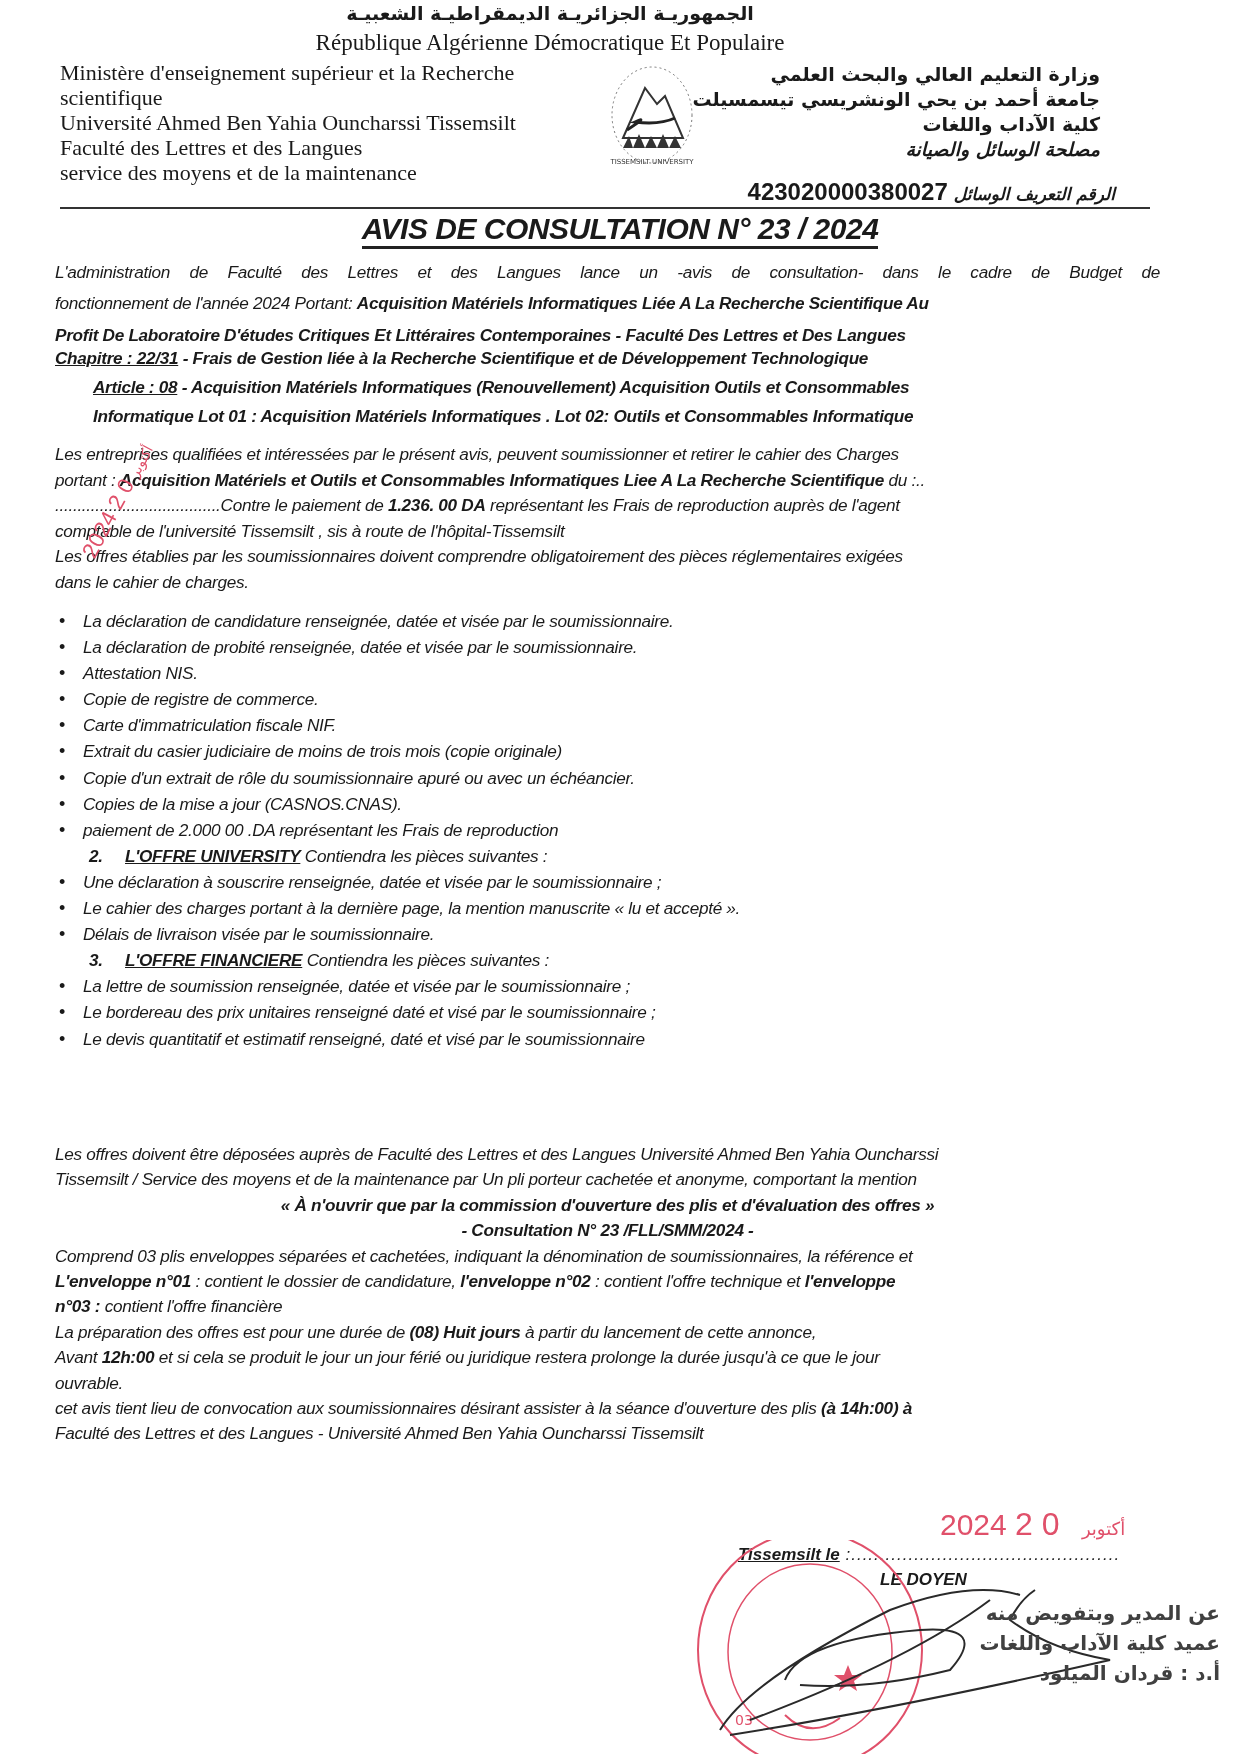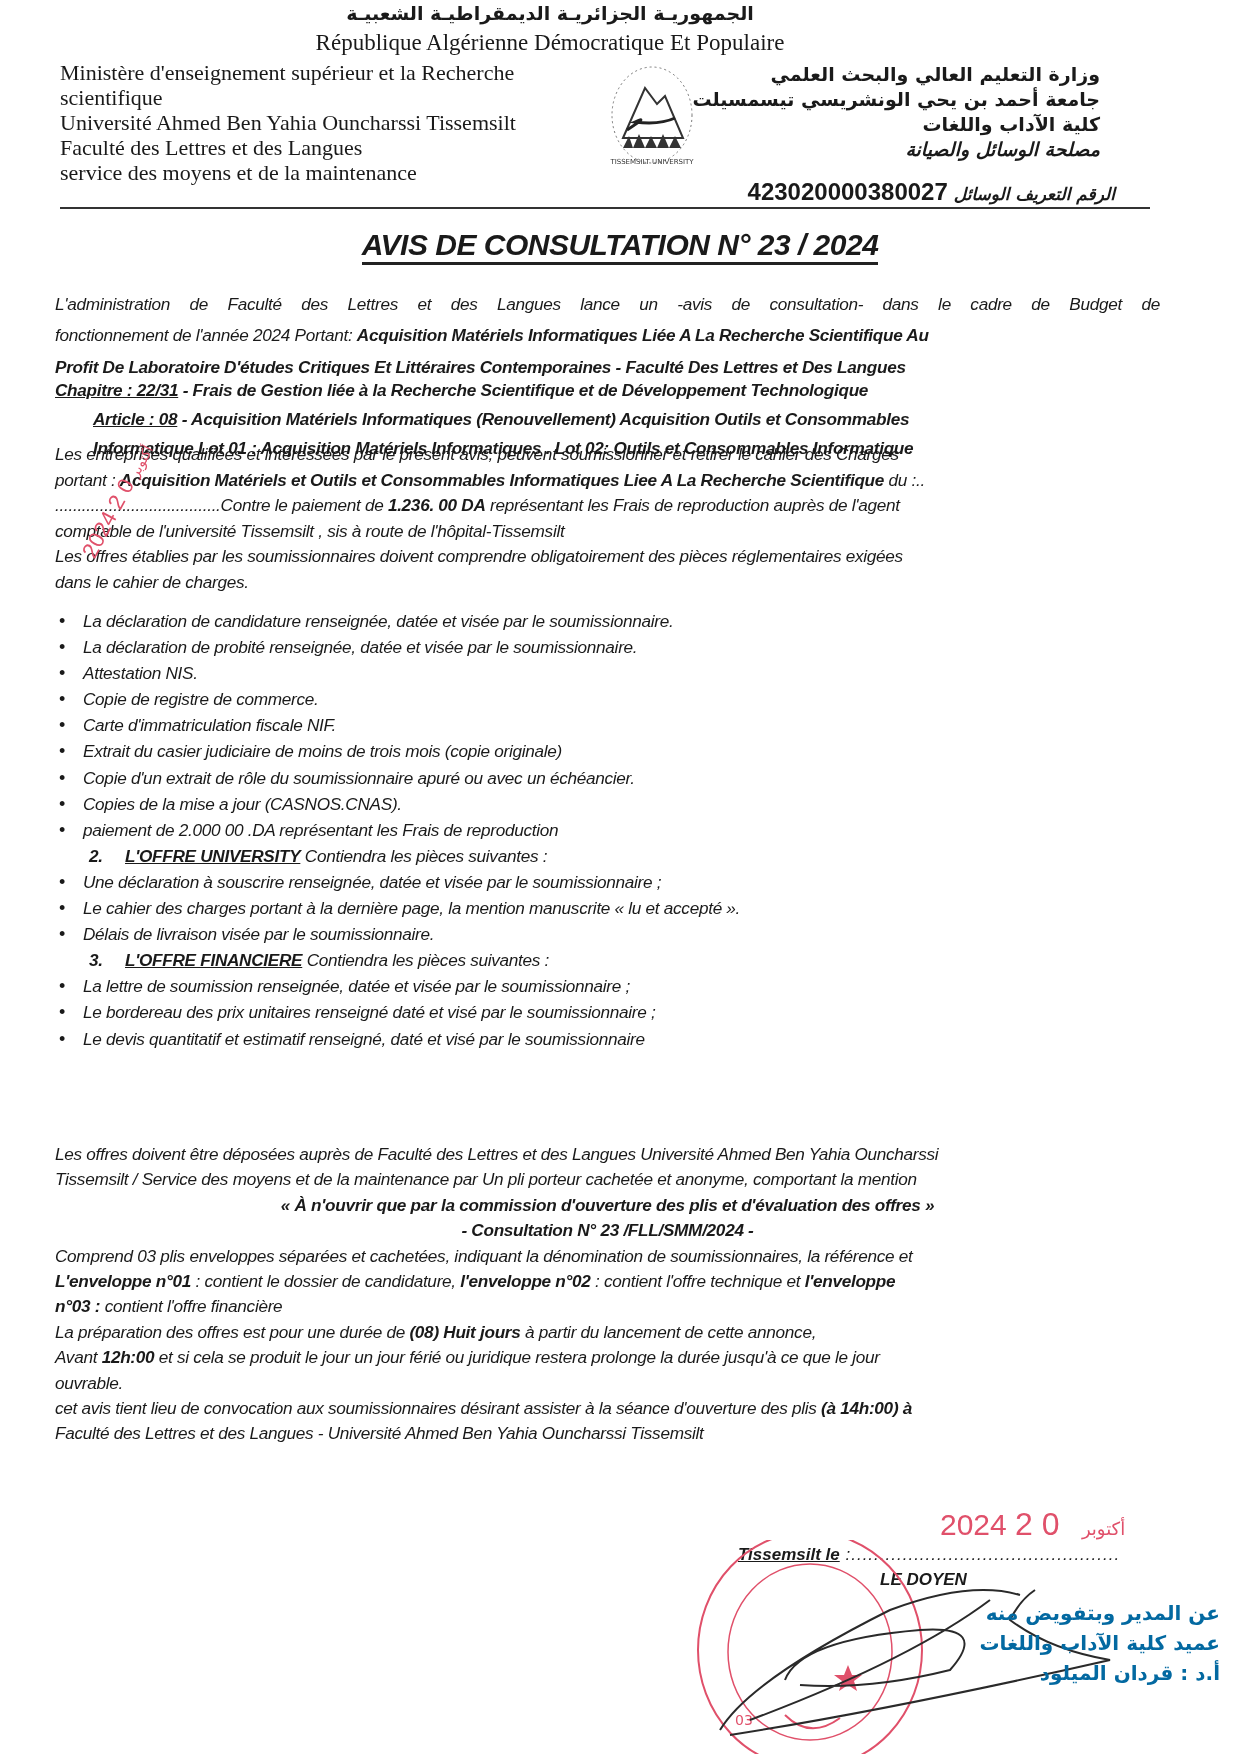--- a/index.html
+++ b/index.html
@@ -11,42 +11,42 @@
   .top-french { position: absolute; top: 30px; left: 0; width: 1100px; text-align: center; font-size: 23px; }
   .hdr-left { position: absolute; top: 60px; left: 60px; width: 540px; font-size: 22px; line-height: 25px; }
   .hdr-right { position: absolute; top: 62px; right: 140px; width: 460px; text-align: right; font-size: 19px; line-height: 25px; }
   .hdr-right .it { font-style: italic; }
   .ident { position: absolute; top: 178px; right: 125px; font-size: 22px; font-weight: bold; display: flex; gap: 6px; align-items: baseline; }
   .ident .num { font-family: "Liberation Sans", sans-serif; font-size: 24px; direction: ltr; }
   .ident .lbl { font-size: 17px; font-style: italic; }
   .logo { position: absolute; top: 60px; left: 605px; width: 95px; height: 115px; }
   .hr { position: absolute; top: 207px; left: 60px; width: 1090px; border-top: 2px solid #333; }
 
-  .title { position: absolute; top: 228px; left: 0; width: 1240px; text-align: center; font-size: 30px; font-weight: bold; font-style: italic; font-family: "Liberation Sans", sans-serif; letter-spacing: -0.5px; }
+  .title { position: absolute; top: 212px; left: 0; width: 1240px; text-align: center; font-size: 30px; font-weight: bold; font-style: italic; font-family: "Liberation Sans", sans-serif; letter-spacing: -0.5px; }
   .title span { border-bottom: 3px solid #222; padding-bottom: 1px; }
 
   .body { position: absolute; left: 55px; width: 1105px; font-family: "Liberation Sans", sans-serif; font-style: italic; font-size: 17.2px; line-height: 29px; letter-spacing: -0.3px; }
   .b { font-weight: bold; }
   .u { text-decoration: underline; }
   .line { white-space: nowrap; }
   .just { text-align: justify; text-align-last: justify; white-space: normal; }
   .ind { padding-left: 38px; }
   .sec { padding-left: 38px; font-style: italic; }
   .sec .n { font-weight: bold; display: inline-block; width: 36px; }
   ul.bul { list-style: none; margin: 0; padding: 0; }
   ul.bul li { position: relative; padding-left: 28px; }
   ul.bul li::before { content: "\2022"; position: absolute; left: 4px; font-style: normal; font-size: 18px; }
   .center { text-align: center; }
 
   .stamp-date { position: absolute; color: #e0506a; font-family: "Liberation Sans", sans-serif; }
   .sig-area { position: absolute; left: 690px; top: 1540px; width: 540px; height: 214px; }
   .lieu { position: absolute; left: 738px; top: 1545px; font-family: "Liberation Sans", sans-serif; font-style: italic; font-weight: bold; font-size: 17px; }
   .lieu .dots { font-weight: normal; letter-spacing: 1px; }
   .doyen { position: absolute; left: 880px; top: 1570px; font-family: "Liberation Sans", sans-serif; font-style: italic; font-weight: bold; font-size: 17px; }
-  .stamp-text { position: absolute; right: 10px; color: #0369a1; font-family: "DejaVu Sans", sans-serif; font-weight: bold; font-size: 20px; direction: rtl; text-align: right; line-height: 30px; }
+  .stamp-text { position: absolute; right: 10px; color: #404040; font-family: "DejaVu Sans", sans-serif; font-weight: bold; font-size: 20px; direction: rtl; text-align: right; line-height: 30px; }
 </style>
 </head>
 <body>
 
 <div class="top-arabic ar">الجمهوريـة الجزائريـة الديمقراطيـة الشعبيـة</div>
 <div class="top-french serif">République Algérienne Démocratique Et Populaire</div>
 
 <div class="hdr-left serif">
   <div>Ministère d'enseignement supérieur et la Recherche</div>
   <div>scientifique</div>
@@ -74,21 +74,21 @@
 
 <div class="ident ar">
   <span class="lbl">الرقم التعريف الوسائل</span>
   <span class="num">423020000380027</span>
 </div>
 
 <div class="hr"></div>
 
 <div class="title"><span>AVIS DE CONSULTATION N° 23 / 2024</span></div>
 
-<div class="body" style="top:258px;margin-top:32px;">
+<div class="body" style="top:258px;">
   <div class="line just">L'administration de Faculté des Lettres et des Langues lance un -avis de consultation- dans le cadre de Budget de</div>
   <div class="line" style="margin-top:2px;"><span>fonctionnement de l'année 2024 Portant: </span><span class="b">Acquisition Matériels Informatiques Liée A La Recherche Scientifique Au</span></div>
   <div class="line b" style="margin-top:3px;">Profit De  Laboratoire D'études Critiques Et Littéraires Contemporaines - Faculté Des Lettres et Des Langues</div>
   <div class="line b" style="margin-top:-6px;"><span class="u">Chapitre : 22/31</span><span> - Frais de Gestion liée à la Recherche Scientifique et de Développement Technologique</span></div>
   <div class="line b ind"><span class="u">Article :  08</span><span> -  Acquisition  Matériels  Informatiques  (Renouvellement)  Acquisition  Outils  et  Consommables</span></div>
   <div class="line b ind">Informatique    Lot 01 : Acquisition Matériels Informatiques .   Lot 02: Outils et Consommables Informatique</div>
 </div>
 
 <div class="body" style="top:442px; line-height:25.5px;">
   <div class="line">Les entreprises qualifiées et intéressées par le présent avis, peuvent soumissionner et retirer le cahier des Charges</div>

